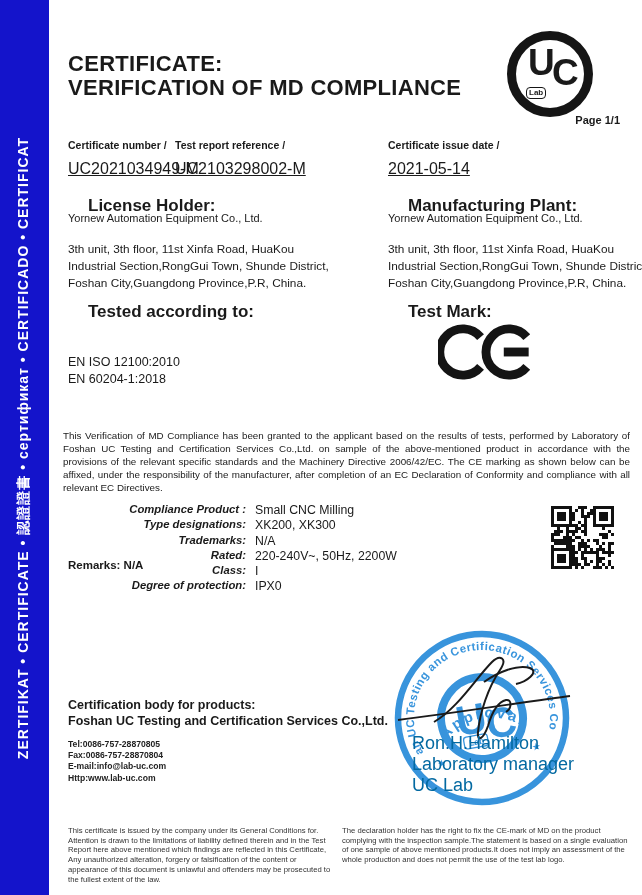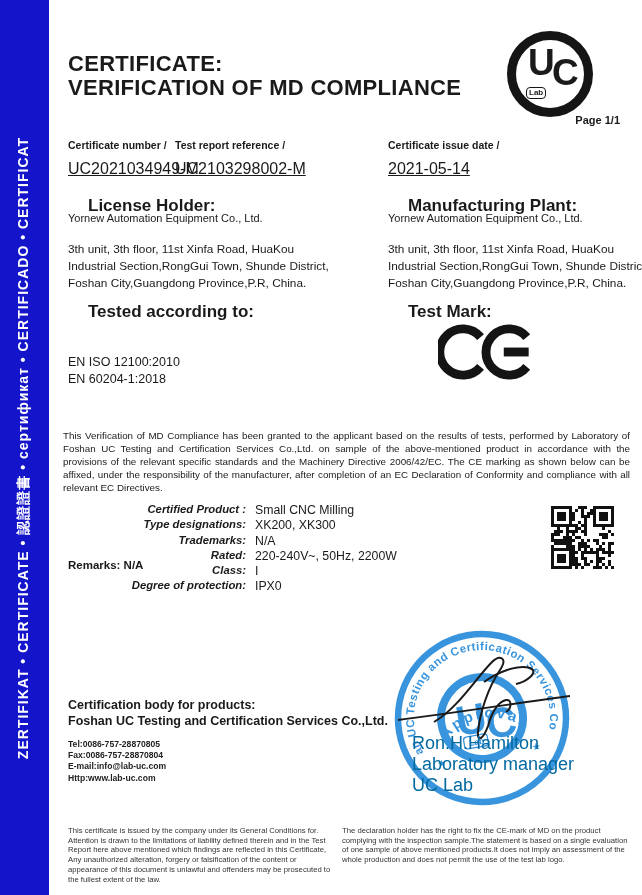--- a/index.html
+++ b/index.html
@@ -105,21 +105,21 @@
 
   <svg class="ce-mark" width="96" height="64" viewBox="0 0 108 64">
     <path d="M47.9,15.3 A26,26 0 1 0 47.9,48.7" fill="none" stroke="#141414" stroke-width="10"></path>
     <path d="M99.9,15.3 A26,26 0 1 0 99.9,48.7" fill="none" stroke="#141414" stroke-width="10"></path>
     <path d="M74,32 H102" fill="none" stroke="#141414" stroke-width="10"></path>
   </svg>
 
   <div class="statement">This Verification of MD Compliance has been granted to the applicant based on the results of tests, performed by Laboratory of Foshan UC Testing and Certification Services Co.,Ltd. on sample of the above-mentioned product in accordance with the provisions of the relevant specific standards and the Machinery Directive 2006/42/EC. The CE marking as shown below can be affixed, under the responsibility of the manufacturer, after completion of an EC Declaration of Conformity and compliance with all relevant EC Directives.</div>
 
   <div class="spec-row" style="top:503px">
-    <span class="spec-label">Certified Product :</span>
+    <span class="spec-label">Compliance Product :</span>
     <span class="spec-value">Small CNC Milling</span>
   </div>
   <div class="spec-row" style="top:518px">
     <span class="spec-label">Type designations:</span>
     <span class="spec-value">XK200, XK300</span>
   </div>
   <div class="spec-row" style="top:534px">
     <span class="spec-label">Trademarks:</span>
     <span class="spec-value">N/A</span>
   </div>

